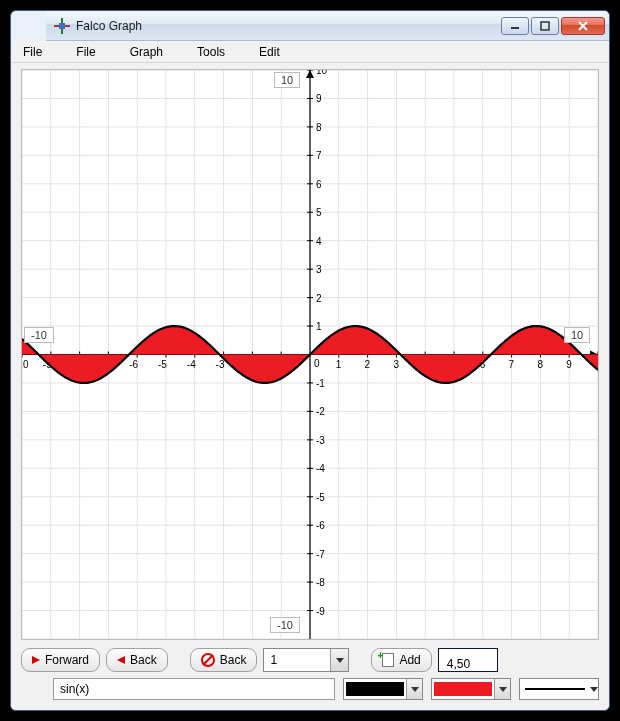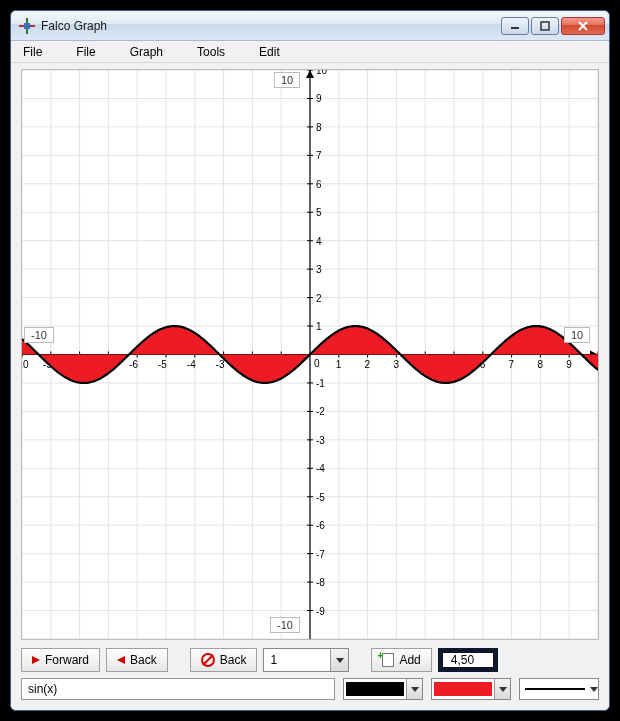--- a/index.html
+++ b/index.html
@@ -22,20 +22,21 @@
     flex-direction: column;
     overflow: hidden;
   }
   .titlebar {
     height: 30px;
     background: linear-gradient(to bottom, #f4f8fc 0%, #dfe9f5 45%, #cbd9ec 46%, #dde8f5 100%);
     display: flex;
     align-items: center;
     padding: 0 4px 0 8px;
     border-bottom: 1px solid #aab9cc;
+    margin-left: 35px;
   }
   .titlebar .app-icon {
     width: 16px; height: 16px;
     margin-right: 6px;
     display: flex; align-items: center; justify-content: center;
   }
   .titlebar .title { flex: 1; color: #1a1a1a; font-size: 12px; }
   .win-controls { display: flex; gap: 2px; }
   .win-btn {
     width: 28px; height: 18px;
@@ -90,21 +91,21 @@
     display: flex;
     align-items: center;
     gap: 6px;
     padding: 6px 0 2px 0;
   }
   .btn {
     height: 24px;
     padding: 0 10px;
     background: linear-gradient(to bottom, #fefefe, #e6e6e6);
     border: 1px solid #a0a0a0;
-    border-radius: 0;
+    border-radius: 9px;
     display: flex;
     align-items: center;
     gap: 5px;
     font-size: 12px;
     cursor: default;
   }
   .arrow-right {
     width: 0; height: 0;
     border-top: 4px solid transparent;
     border-bottom: 4px solid transparent;
@@ -145,30 +146,31 @@
     border-left: 1px solid #999;
     display: flex; align-items: center; justify-content: center;
   }
   .dd-tri {
     width:0; height:0;
     border-left:4px solid transparent;
     border-right:4px solid transparent;
     border-top:5px solid #333;
   }
   .textval {
-    height: 24px; border: 5px solid #0f172a; background: #fff;
-    padding: 0 8px; display:flex; align-items:flex-start; min-width: 60px;
+    height: 24px; border: 1px solid #0f172a; background: #fff;
+    padding: 0 8px; display:flex; align-items:flex-end; min-width: 60px;
   }
 
   .bottomrow {
     height: 30px;
     display: flex;
     align-items: center;
     gap: 8px;
     padding-bottom: 4px;
+    margin-left: 32px;
   }
   .formula {
     flex: 1;
     height: 22px;
     border: 1px solid #999;
     background: #fff;
     padding: 0 6px;
     display:flex; align-items:center;
   }
   .swatch-combo {

